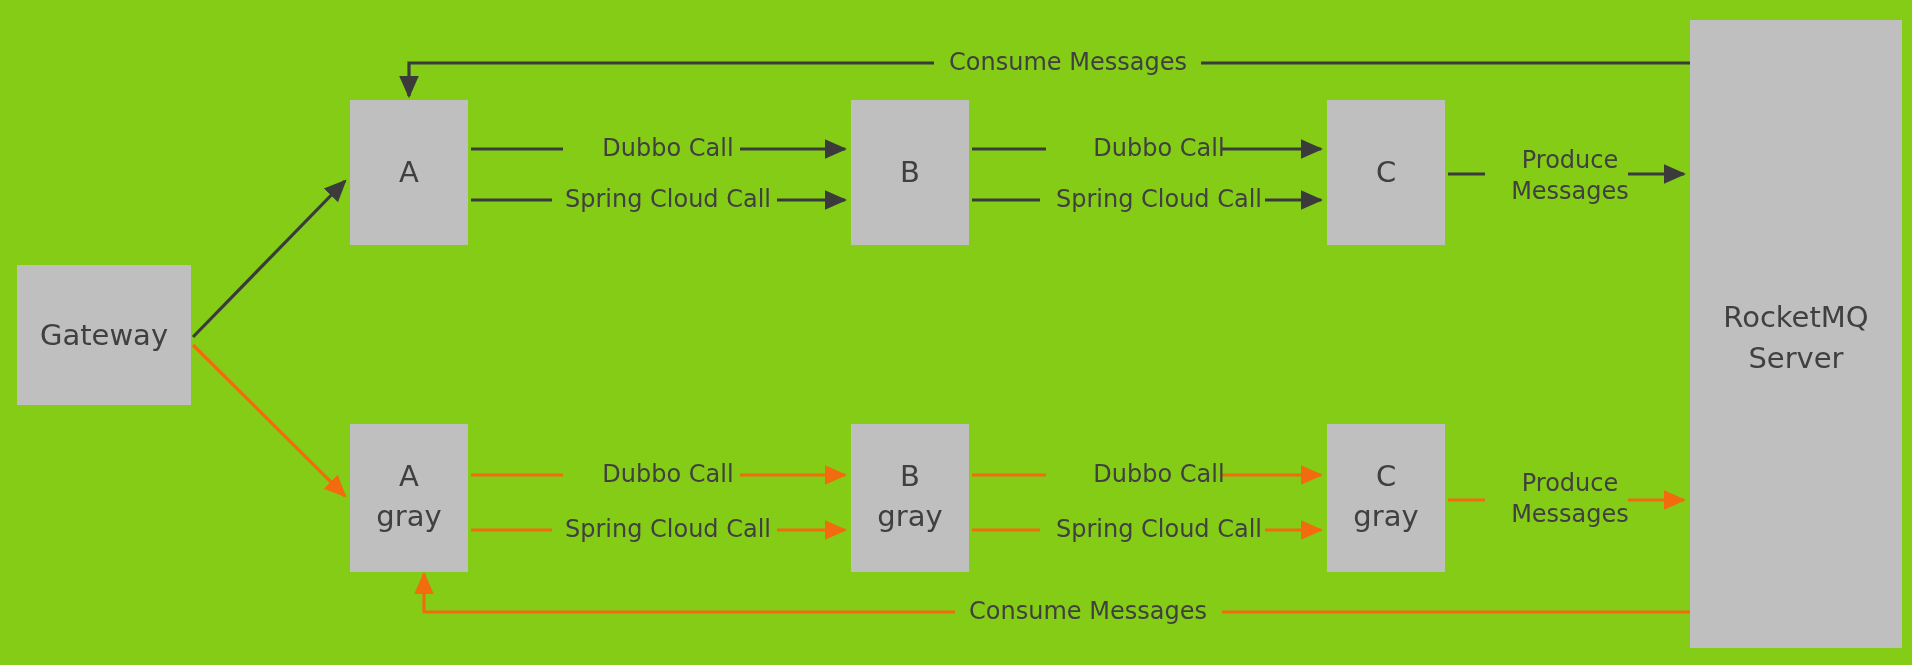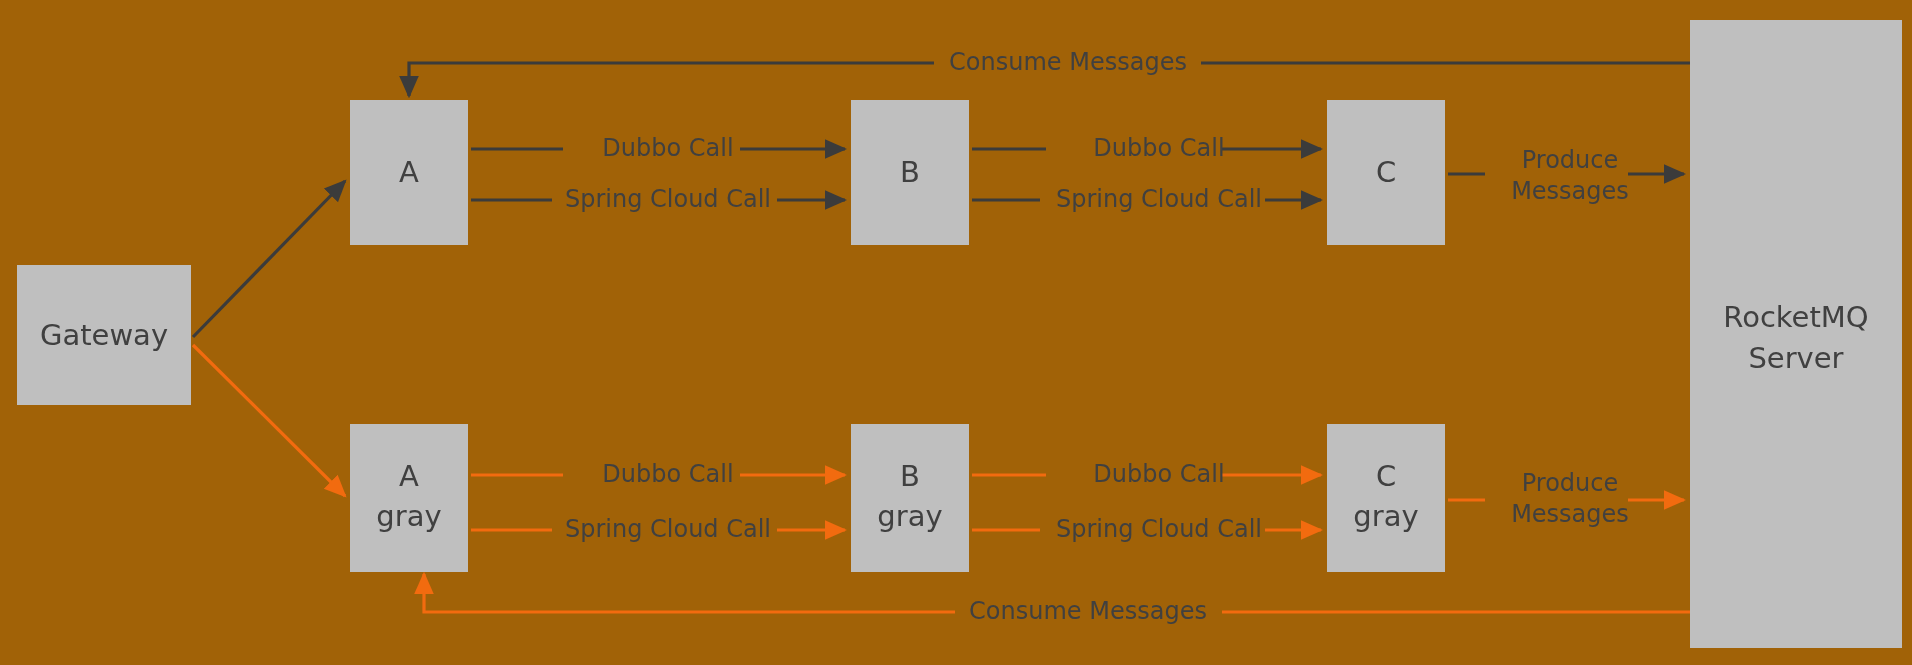--- a/index.html
+++ b/index.html
@@ -4,21 +4,21 @@
 <style>
   html, body {
     margin: 0;
     padding: 0;
     background: #fbfbfa;
   }
   #stage {
     position: relative;
     width: 1912px;
     height: 665px;
-    background: #a16207;
+    background: #84cc16;
     overflow: hidden;
     font-family: "DejaVu Sans", sans-serif;
   }
   svg#diagram {
     position: absolute;
     top: 0; left: 0;
     width: 1912px;
     height: 665px;
   }
   .node-rect { fill: #bfbfbf; stroke: none; }

